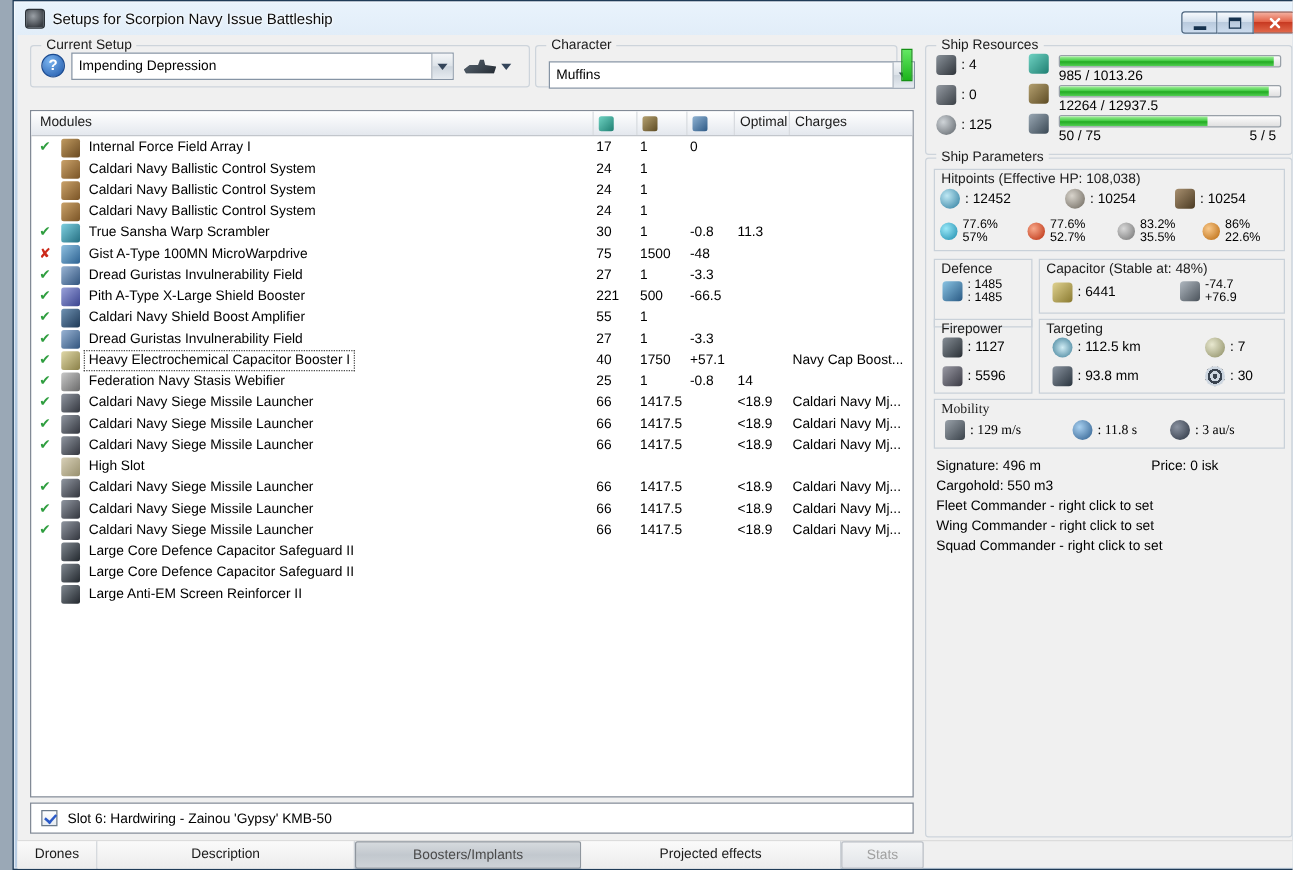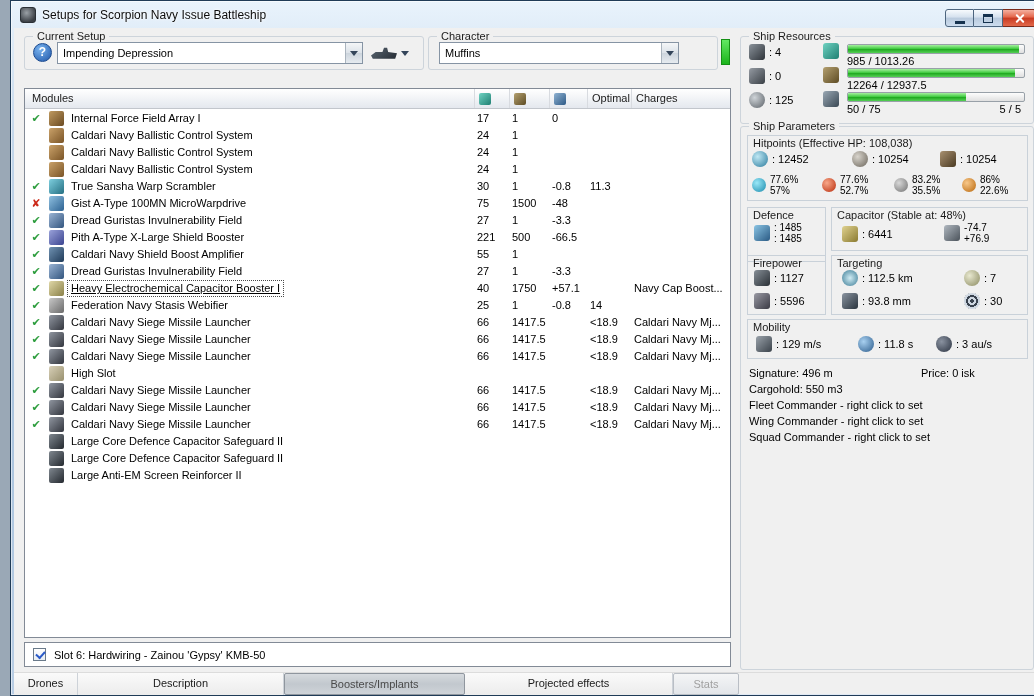--- a/index.html
+++ b/index.html
@@ -39,42 +39,42 @@
     background:linear-gradient(#62e862,#1cb41c);}
 
   .help-btn{position:absolute;left:8px;top:6px;width:19px;height:19px;padding:0;border:1px solid #1a4a90;border-radius:50%;
     background:radial-gradient(circle at 35% 30%,#7ab4f0,#1e56a8);color:#fff;font-weight:bold;font-size:12px;line-height:17px;text-align:center;}
   .combo{position:absolute;height:22px;background:#fff;border:1px solid #8694a4;display:flex;align-items:center;}
   .combo .cval{flex:1;padding-left:5px;white-space:nowrap;overflow:hidden;}
   .combo .cbtn{width:17px;height:100%;border-left:1px solid #aab4be;display:flex;align-items:center;justify-content:center;
     background:linear-gradient(#f4f6f8,#dde3e9 48%,#cdd5dd 52%,#e6ebf0);}
   .combo .cbtn::after{content:"";border-left:4px solid transparent;border-right:4px solid transparent;border-top:5px solid #34455a;}
   #setup-combo{left:32px;top:5px;width:306px;}
-  #character-combo{left:10px;top:5px;width:240px;justify-content:space-between;}
+  #character-combo{left:10px;top:12px;width:293px;justify-content:space-between;}
   .ship-btn{position:absolute;left:346px;top:6px;width:46px;height:20px;display:flex;align-items:center;gap:4px;}
   .ship-glyph{width:26px;height:13px;background:linear-gradient(135deg,#5a6672,#232a32);
     clip-path:polygon(0 70%,18% 42%,44% 42%,50% 10%,62% 10%,66% 42%,100% 52%,93% 95%,7% 95%);}
   .drop-tri{width:0;height:0;border-left:4px solid transparent;border-right:4px solid transparent;border-top:5px solid #34455a;}
 
   
   #modules-panel{position:absolute;left:10px;top:60px;width:707px;height:550px;background:#fff;border:1px solid #828a96;overflow:hidden;}
   .mod-header{display:grid;grid-template-columns:22px 20px 408px 35px 40px 38px 44px 1fr;height:20px;
     background:linear-gradient(#ffffff,#e4e8ee);border-bottom:1px solid #c2c6cc;}
   .hcell{border-right:1px solid #d8dbe0;line-height:19px;padding-left:4px;display:flex;align-items:center;color:#1a1a1a;text-align:right;}
   .hcell.hname{grid-column:1/4;padding-left:7px;}
   .hcell:last-child{border-right:none;}
   .hicon{display:inline-block;width:12px;height:12px;border-radius:2px;}
   .mod-rows{position:absolute;left:0;top:21px;right:0;bottom:0;}
   .mod-row{display:grid;grid-template-columns:22px 20px 408px 35px 40px 38px 44px 1fr;height:17px;line-height:17px;}
   .status{text-align:center;font-size:11px;}
   .status.check{color:#2f9e3f;font-weight:bold;}
   .status.cross{color:#cc2a1a;font-weight:bold;}
   .mod-icon{width:15px;height:15px;margin:1px 0 0 2px;border-radius:2px;background:linear-gradient(135deg,#9aa4ae,#4a545e);}
   .mod-name{padding:0 4px;white-space:nowrap;overflow:hidden;}
-  .mod-row.selected .mod-name{width:max-content;max-width:100%;outline:1px dotted #4a4a4a;outline-offset:-1px;text-decoration:underline;}
+  .mod-row.selected .mod-name{width:max-content;max-width:100%;outline:1px dotted #4a4a4a;outline-offset:-1px;}
   .cell{padding-left:2px;white-space:nowrap;overflow:hidden;}
 
   
   #hardwiring-panel{position:absolute;left:10px;top:614px;width:707px;height:25px;background:#fff;border:1px solid #828a96;
     display:flex;align-items:center;padding-left:8px;}
   .checkbox{width:13px;height:13px;border:1px solid #6a7a8a;background:linear-gradient(#fff,#e6ecf2);position:relative;}
   .checkbox.checked::after{content:"";position:absolute;left:2px;top:2px;width:7px;height:4px;
     border-left:2px solid #2a5ac8;border-bottom:2px solid #2a5ac8;transform:rotate(-48deg);}
   .hw-label{margin-left:8px;}
 
@@ -104,21 +104,21 @@
   .ptext{position:absolute;white-space:nowrap;}
 
   
   .sub{position:absolute;border:1px solid #c9d1d9;}
   .sublabel{position:absolute;top:1px;left:5px;white-space:nowrap;color:#1a1a1a;}
   #hp-box{left:6px;top:8px;width:281px;height:66px;}
   #def-box{left:6px;top:80px;width:79px;height:55px;}
   #cap-box{left:90px;top:80px;width:197px;height:44px;}
   #fire-box{left:6px;top:128px;width:79px;height:60px;}
   #targ-box{left:90px;top:128px;width:197px;height:60px;}
-  #mob-box{left:6px;top:192px;width:281px;height:40px;}
+  #mob-box{left:6px;top:192px;width:281px;height:40px;font-family:Liberation Serif, serif;}
   .pline{position:absolute;white-space:nowrap;}
 
   
   [data-name="cpu-icon"]{background:linear-gradient(135deg,#6fd2c2,#1f7f72);}
   [data-name="powergrid-icon"]{background:linear-gradient(135deg,#b4a070,#5e4c24);}
   [data-name="capacitor-icon"]{background:linear-gradient(135deg,#8fb2d2,#2e5a86);}
   [data-name="force-field-array-icon"]{background:linear-gradient(135deg,#c09a60,#6a4a22);}
   [data-name="ballistic-control-icon"]{background:linear-gradient(135deg,#caa26a,#7a5426);}
   [data-name="warp-scrambler-icon"]{background:linear-gradient(135deg,#7ecfdf,#256f82);}
   [data-name="microwarpdrive-icon"]{background:linear-gradient(135deg,#8fc0e0,#2d6292);}

